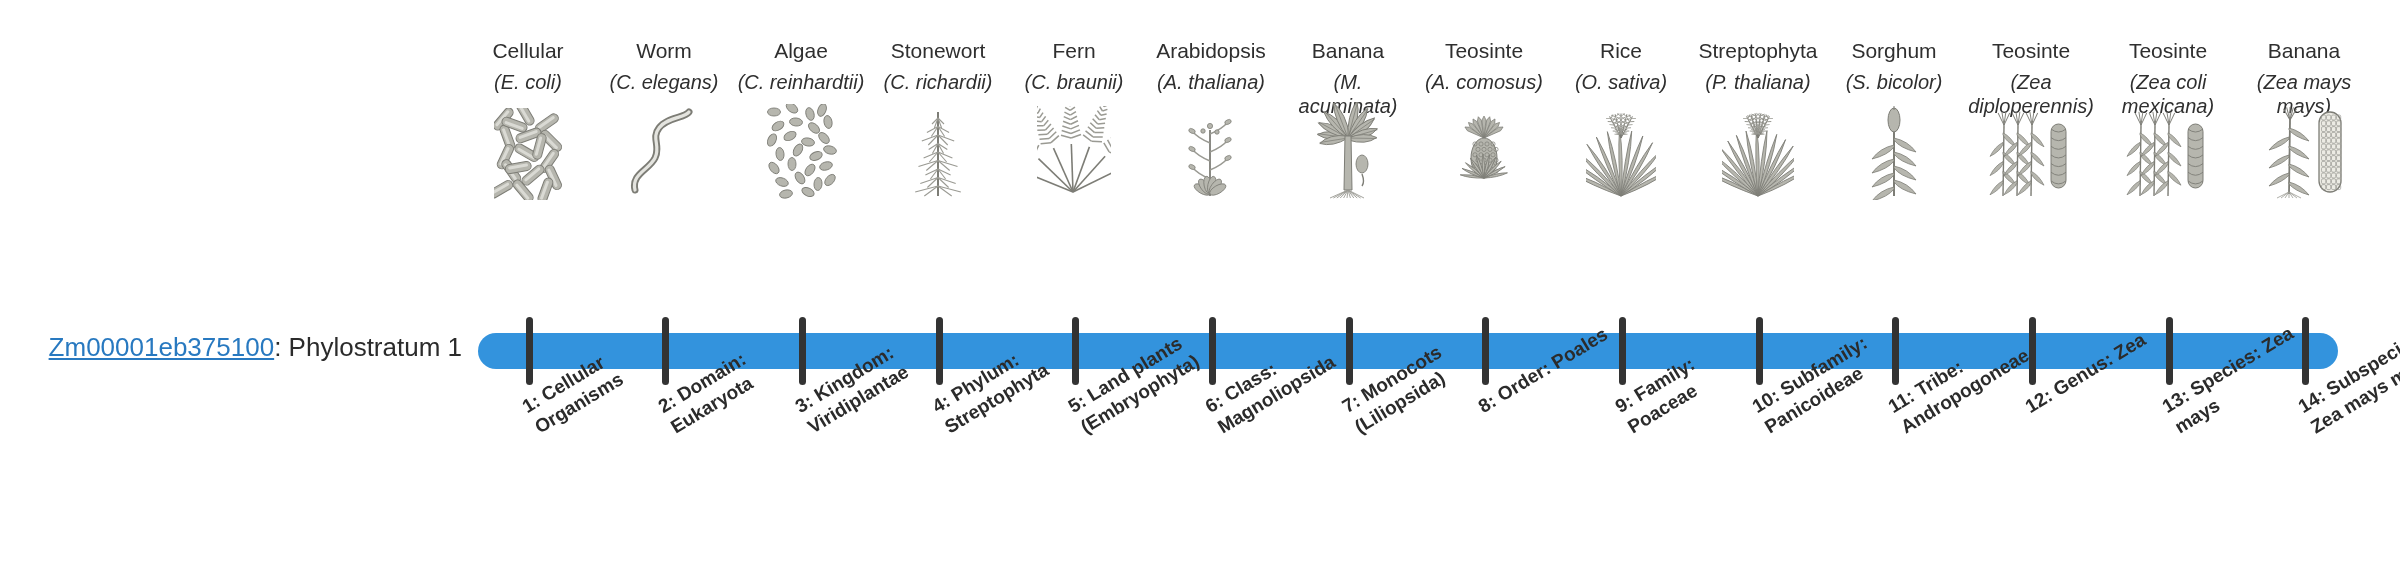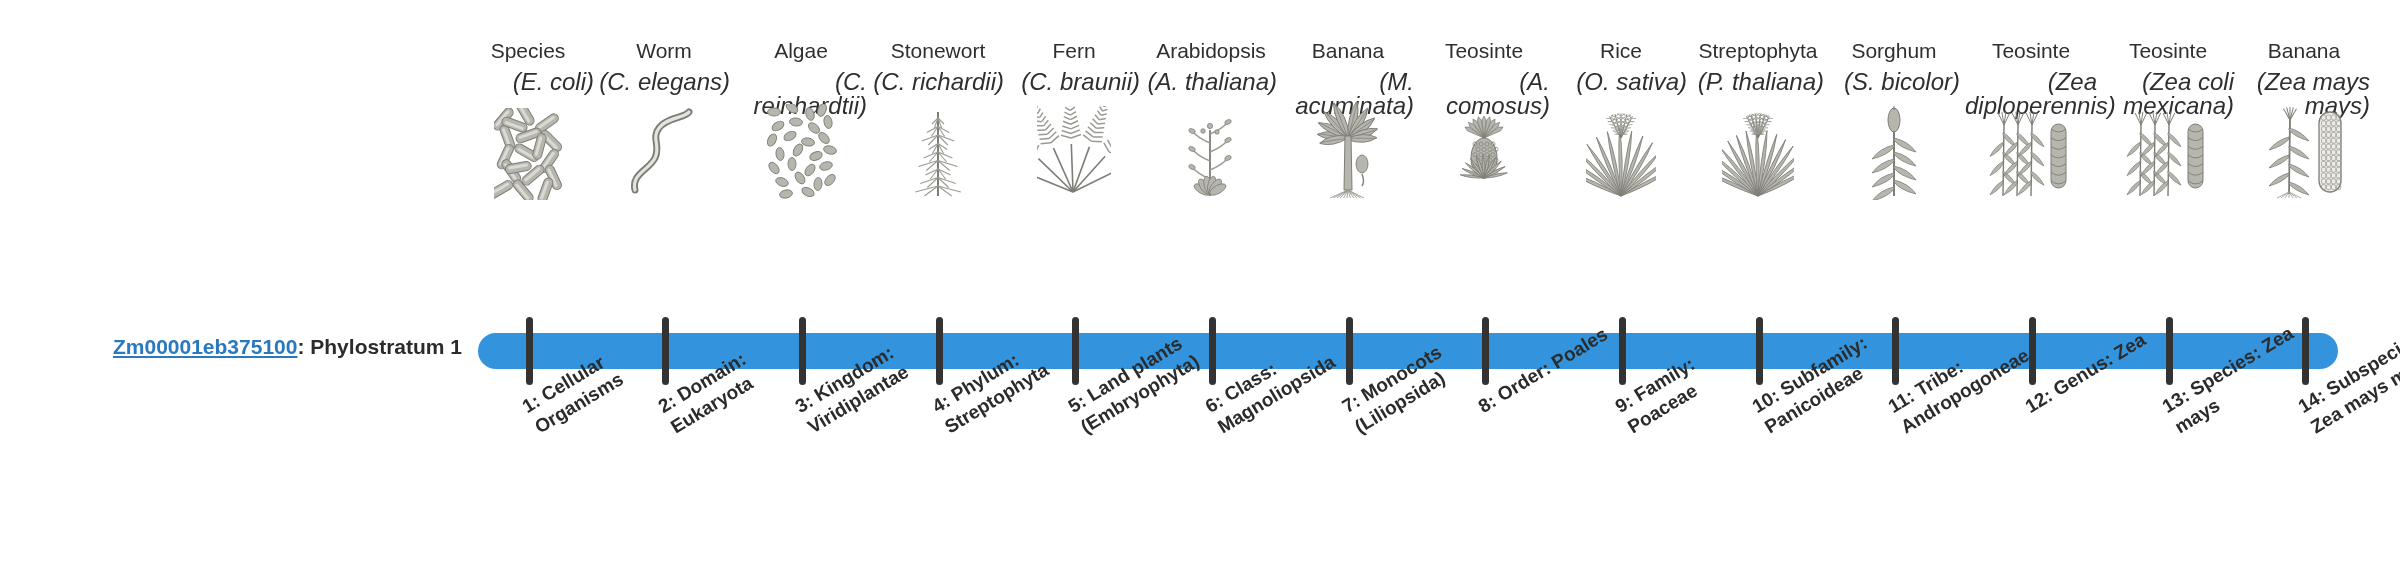--- a/index.html
+++ b/index.html
@@ -22,25 +22,24 @@
     background: #ffffff;
   }
 
   
   #gene-label {
     position: absolute;
     left: 0px;
     top: 334px;
     width: 462px;
     text-align: right;
-    font-size: 21px;
+    font-size: 26px;
     line-height: 26px;
     white-space: nowrap;
     color: #2b2b2b;
-    font-weight: bold;
   }
   #gene-label .gene-id {
     color: #2879c0;
     text-decoration: underline;
     text-underline-offset: 2px;
   }
 
   
   #track {
     position: absolute;
@@ -68,22 +67,22 @@
     text-align: center;
     font-size: 21px;
     line-height: 25px;
     color: #2f2f2f;
   }
   .sci-name {
     position: absolute;
     top: 70px;
     left: 0;
     width: 132px;
-    text-align: right;
-    font-size: 24px;
+    text-align: center;
+    font-size: 20px;
     line-height: 24px;
     font-style: italic;
     color: #2f2f2f;
   }
 
   .organism {
     position: absolute;
     top: 108px;
     left: 0;
     width: 132px;
@@ -125,21 +124,21 @@
 <div id="figure">
 
   <div id="gene-label">
     <span class="gene-id">Zm00001eb375100</span><span>: </span><span>Phylostratum 1</span>
   </div>
 
   <div id="track" style="background: rgb(51, 147, 221);"></div>
 
   <div id="columns">
       <div class="col" style="left: 528px;">
-        <div class="common-name">Species</div>
+        <div class="common-name">Cellular</div>
         <div class="sci-name">(E. coli)</div>
         <div class="organism">
           <svg width="68" height="92" viewBox="0 0 68 92">
             <rect x="0" y="0" width="68" height="92" fill="#ffffff"></rect>
             <g transform="translate(8,10) rotate(40)">
               <rect x="-3" y="-13" width="9" height="26" rx="4.5" fill="#b6b6ae" stroke="#7d7d76" stroke-width="1"></rect>
               <rect x="-1" y="-10" width="3" height="20" rx="1.5" fill="#e9e9e4" opacity="0.7"></rect>
             </g>
             <g transform="translate(30,6) rotate(-30)">
               <rect x="-3" y="-13" width="9" height="26" rx="4.5" fill="#b6b6ae" stroke="#7d7d76" stroke-width="1"></rect>

